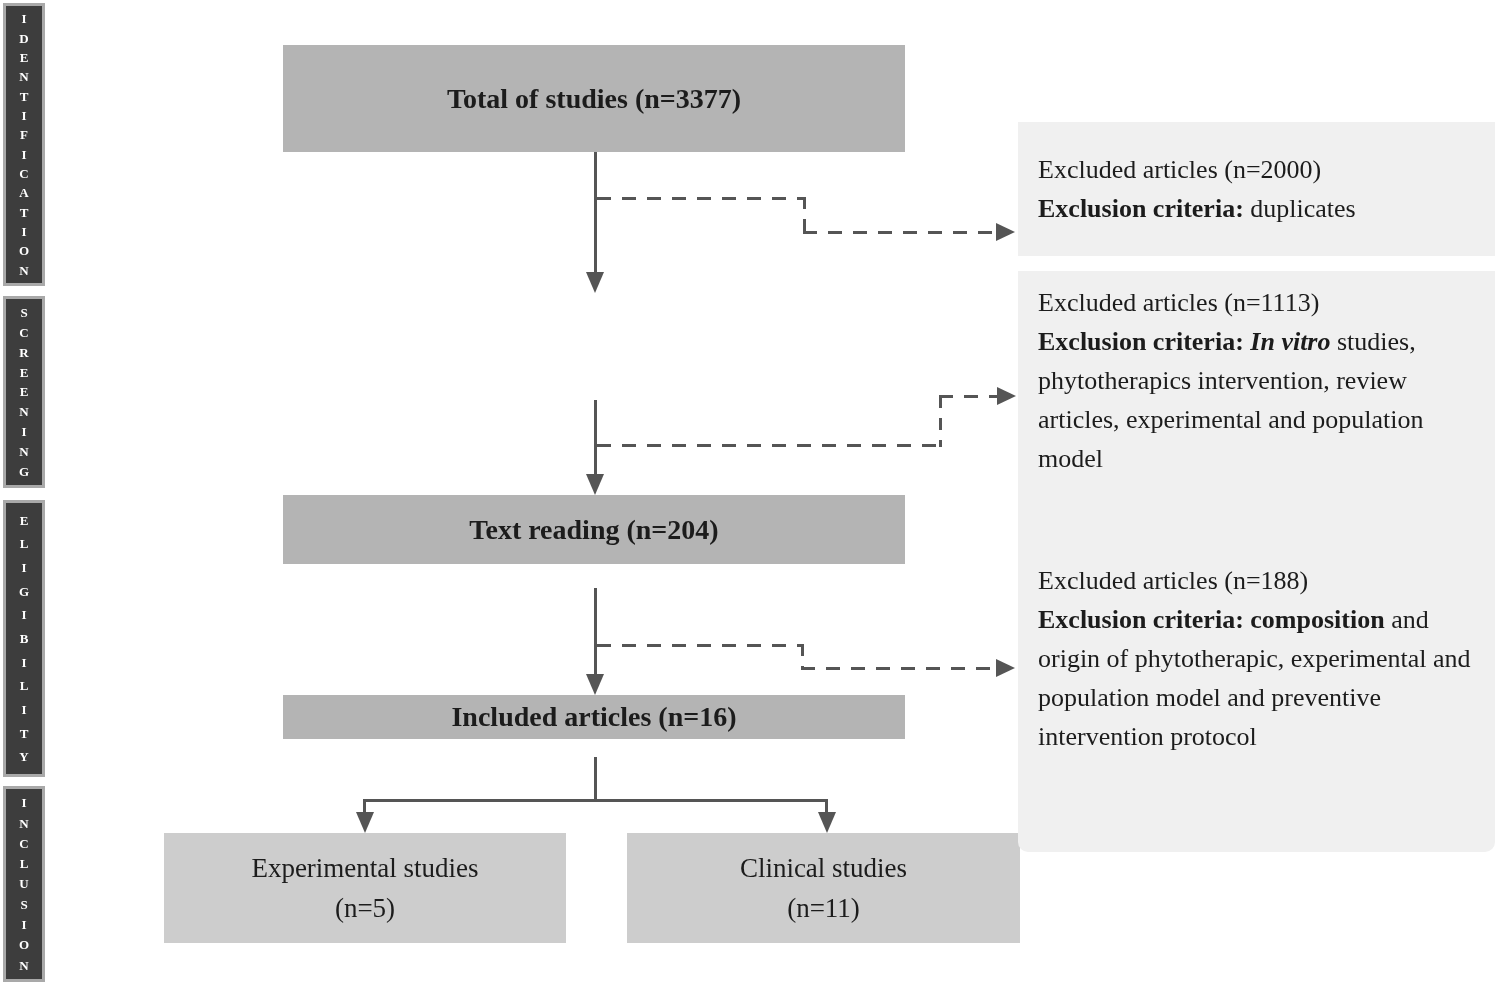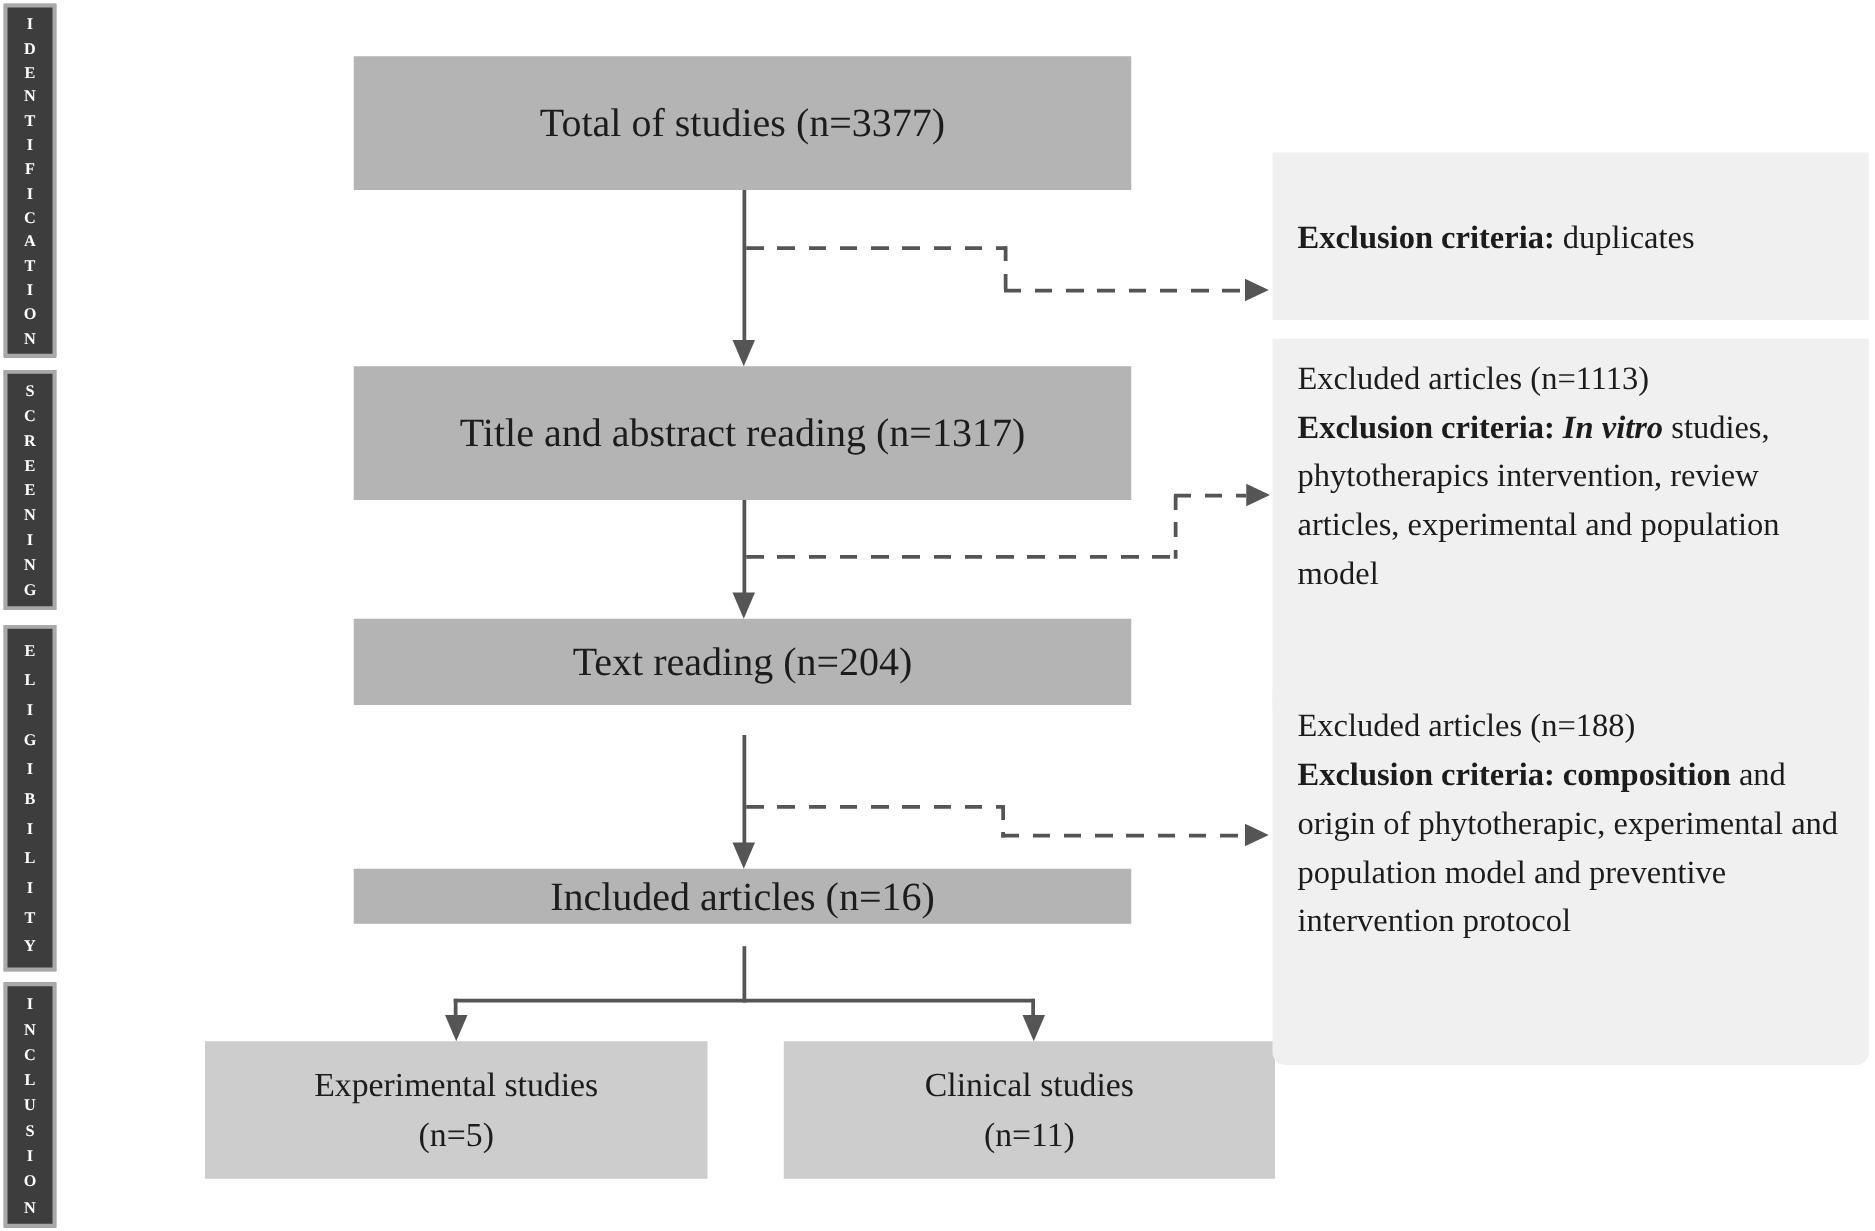--- a/index.html
+++ b/index.html
@@ -28,21 +28,22 @@
     font-weight:bold;font-size:13px;color:#ffffff;line-height:1;
   }
   #side-identification{top:3px;height:283px;}
   #side-screening{top:296px;height:192px;}
   #side-eligibility{top:500px;height:277px;}
   #side-inclusion{top:786px;height:196px;}
   
   .flow-box{
     position:absolute;left:283px;width:622px;background:var(--box-gray);
     display:flex;align-items:center;justify-content:center;text-align:center;
-    font-size:32px;
+    font-size:28px;
+    font-weight:bold;
   }
   #box-total{top:45px;height:107px;}
   #box-title-abstract{top:293px;height:107px;}
   #box-text-reading{top:495px;height:69px;}
   #box-included{top:695px;height:44px;}
   
   .outcome-box{
     position:absolute;top:833px;height:110px;background:var(--outcome-gray);
     display:flex;flex-direction:column;align-items:center;justify-content:center;
     text-align:center;font-size:27px;line-height:40px;
@@ -144,40 +145,38 @@
         <div>S</div>
         <div>I</div>
         <div>O</div>
         <div>N</div>
       </div>
   </div>
 
   <div class="flow-box" id="box-total">
     <span>Total of studies  (n=3377)</span>
   </div>
-  <div class="flow-box" id="box-title-abstract">
-    <span>Title and abstract reading (n=1317)</span>
-  </div>
   <div class="flow-box" id="box-text-reading">
     <span>Text reading (n=204)</span>
   </div>
   <div class="flow-box" id="box-included">
     <span>Included articles (n=16)</span>
   </div>
 
   <div class="outcome-box" id="box-experimental">
     <span>Experimental studies</span>
     <span>(n=5)</span>
   </div>
   <div class="outcome-box" id="box-clinical">
     <span>Clinical studies</span>
     <span>(n=11)</span>
   </div>
 
   <div class="excl-box" id="excl-1">
+    <div>Excluded articles (n=2000)</div>
     <div><b>Exclusion criteria:</b> <span>duplicates</span></div>
   </div>
   <div class="excl-box" id="excl-2">
     <div><span>Excluded articles (n=1113)</span><br>
       <b>Exclusion criteria:</b> <span class="bi">In vitro</span> <span>studies, phytotherapics intervention, review articles, experimental and population model</span>
     </div>
   </div>
   <div class="excl-box" id="excl-3">
     <div><span>Excluded articles (n=188)</span><br>
       <b>Exclusion criteria: composition</b> <span>and origin of phytotherapic, experimental and population model and preventive intervention protocol</span>

